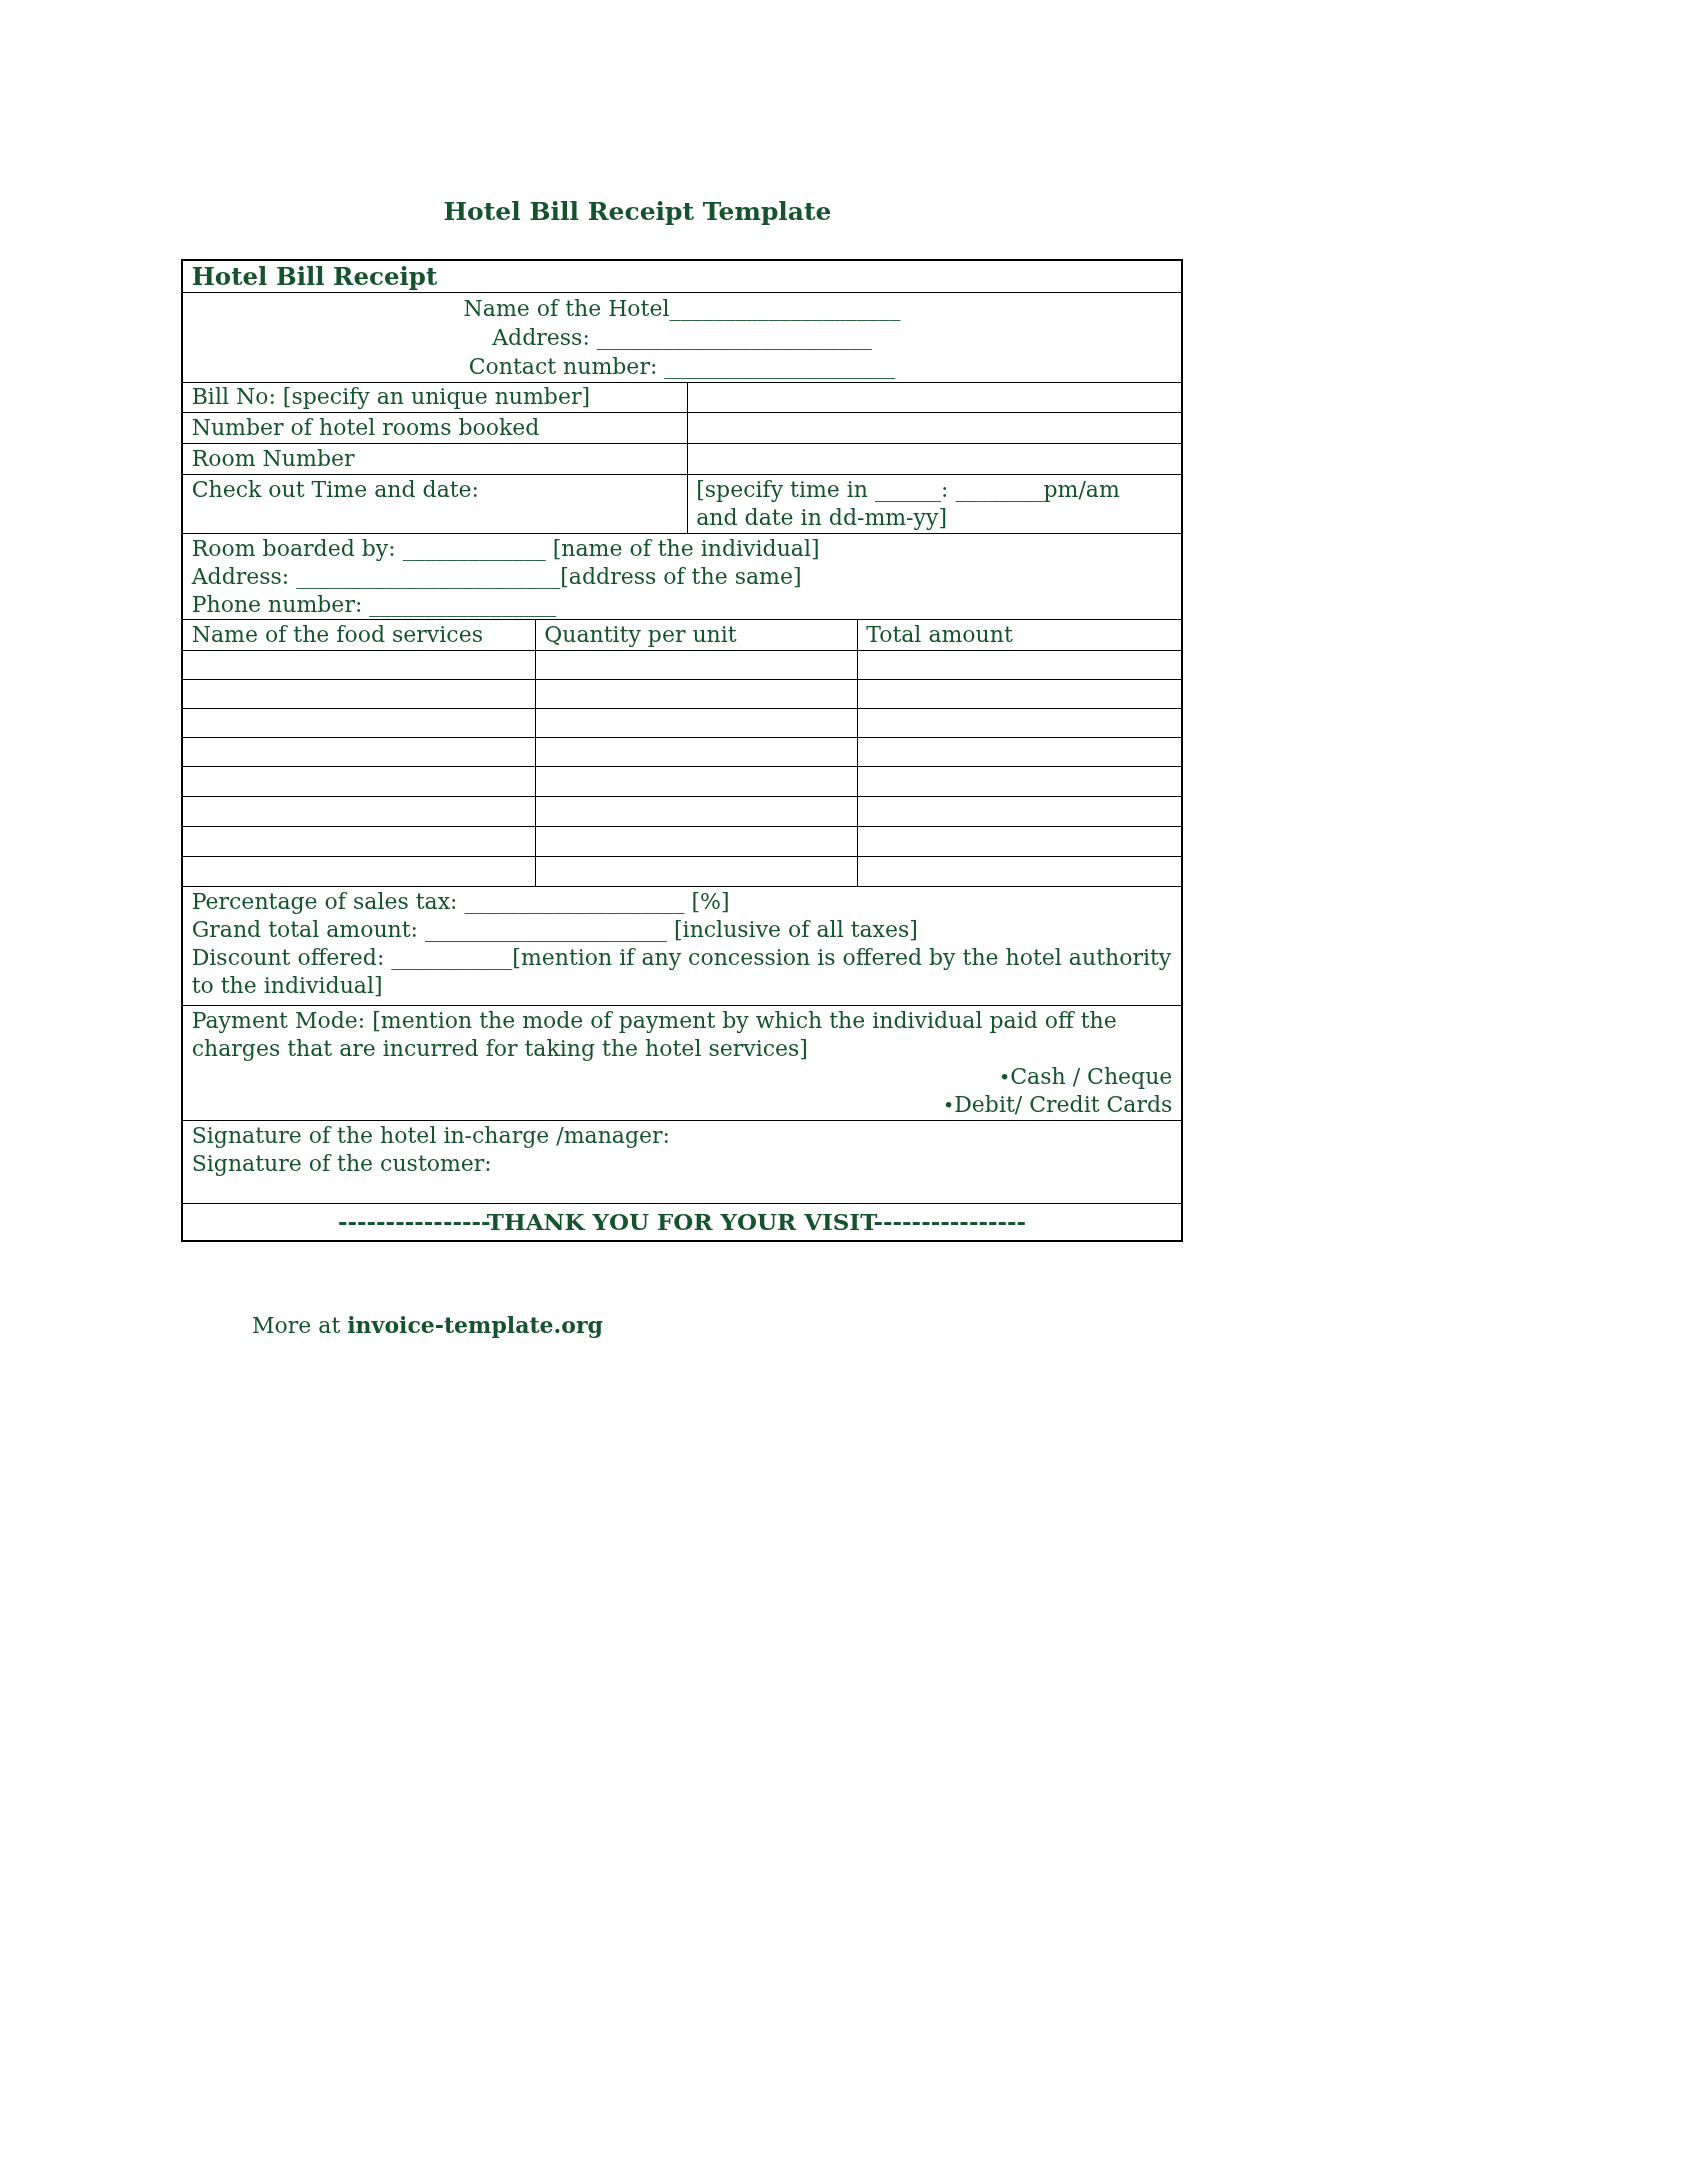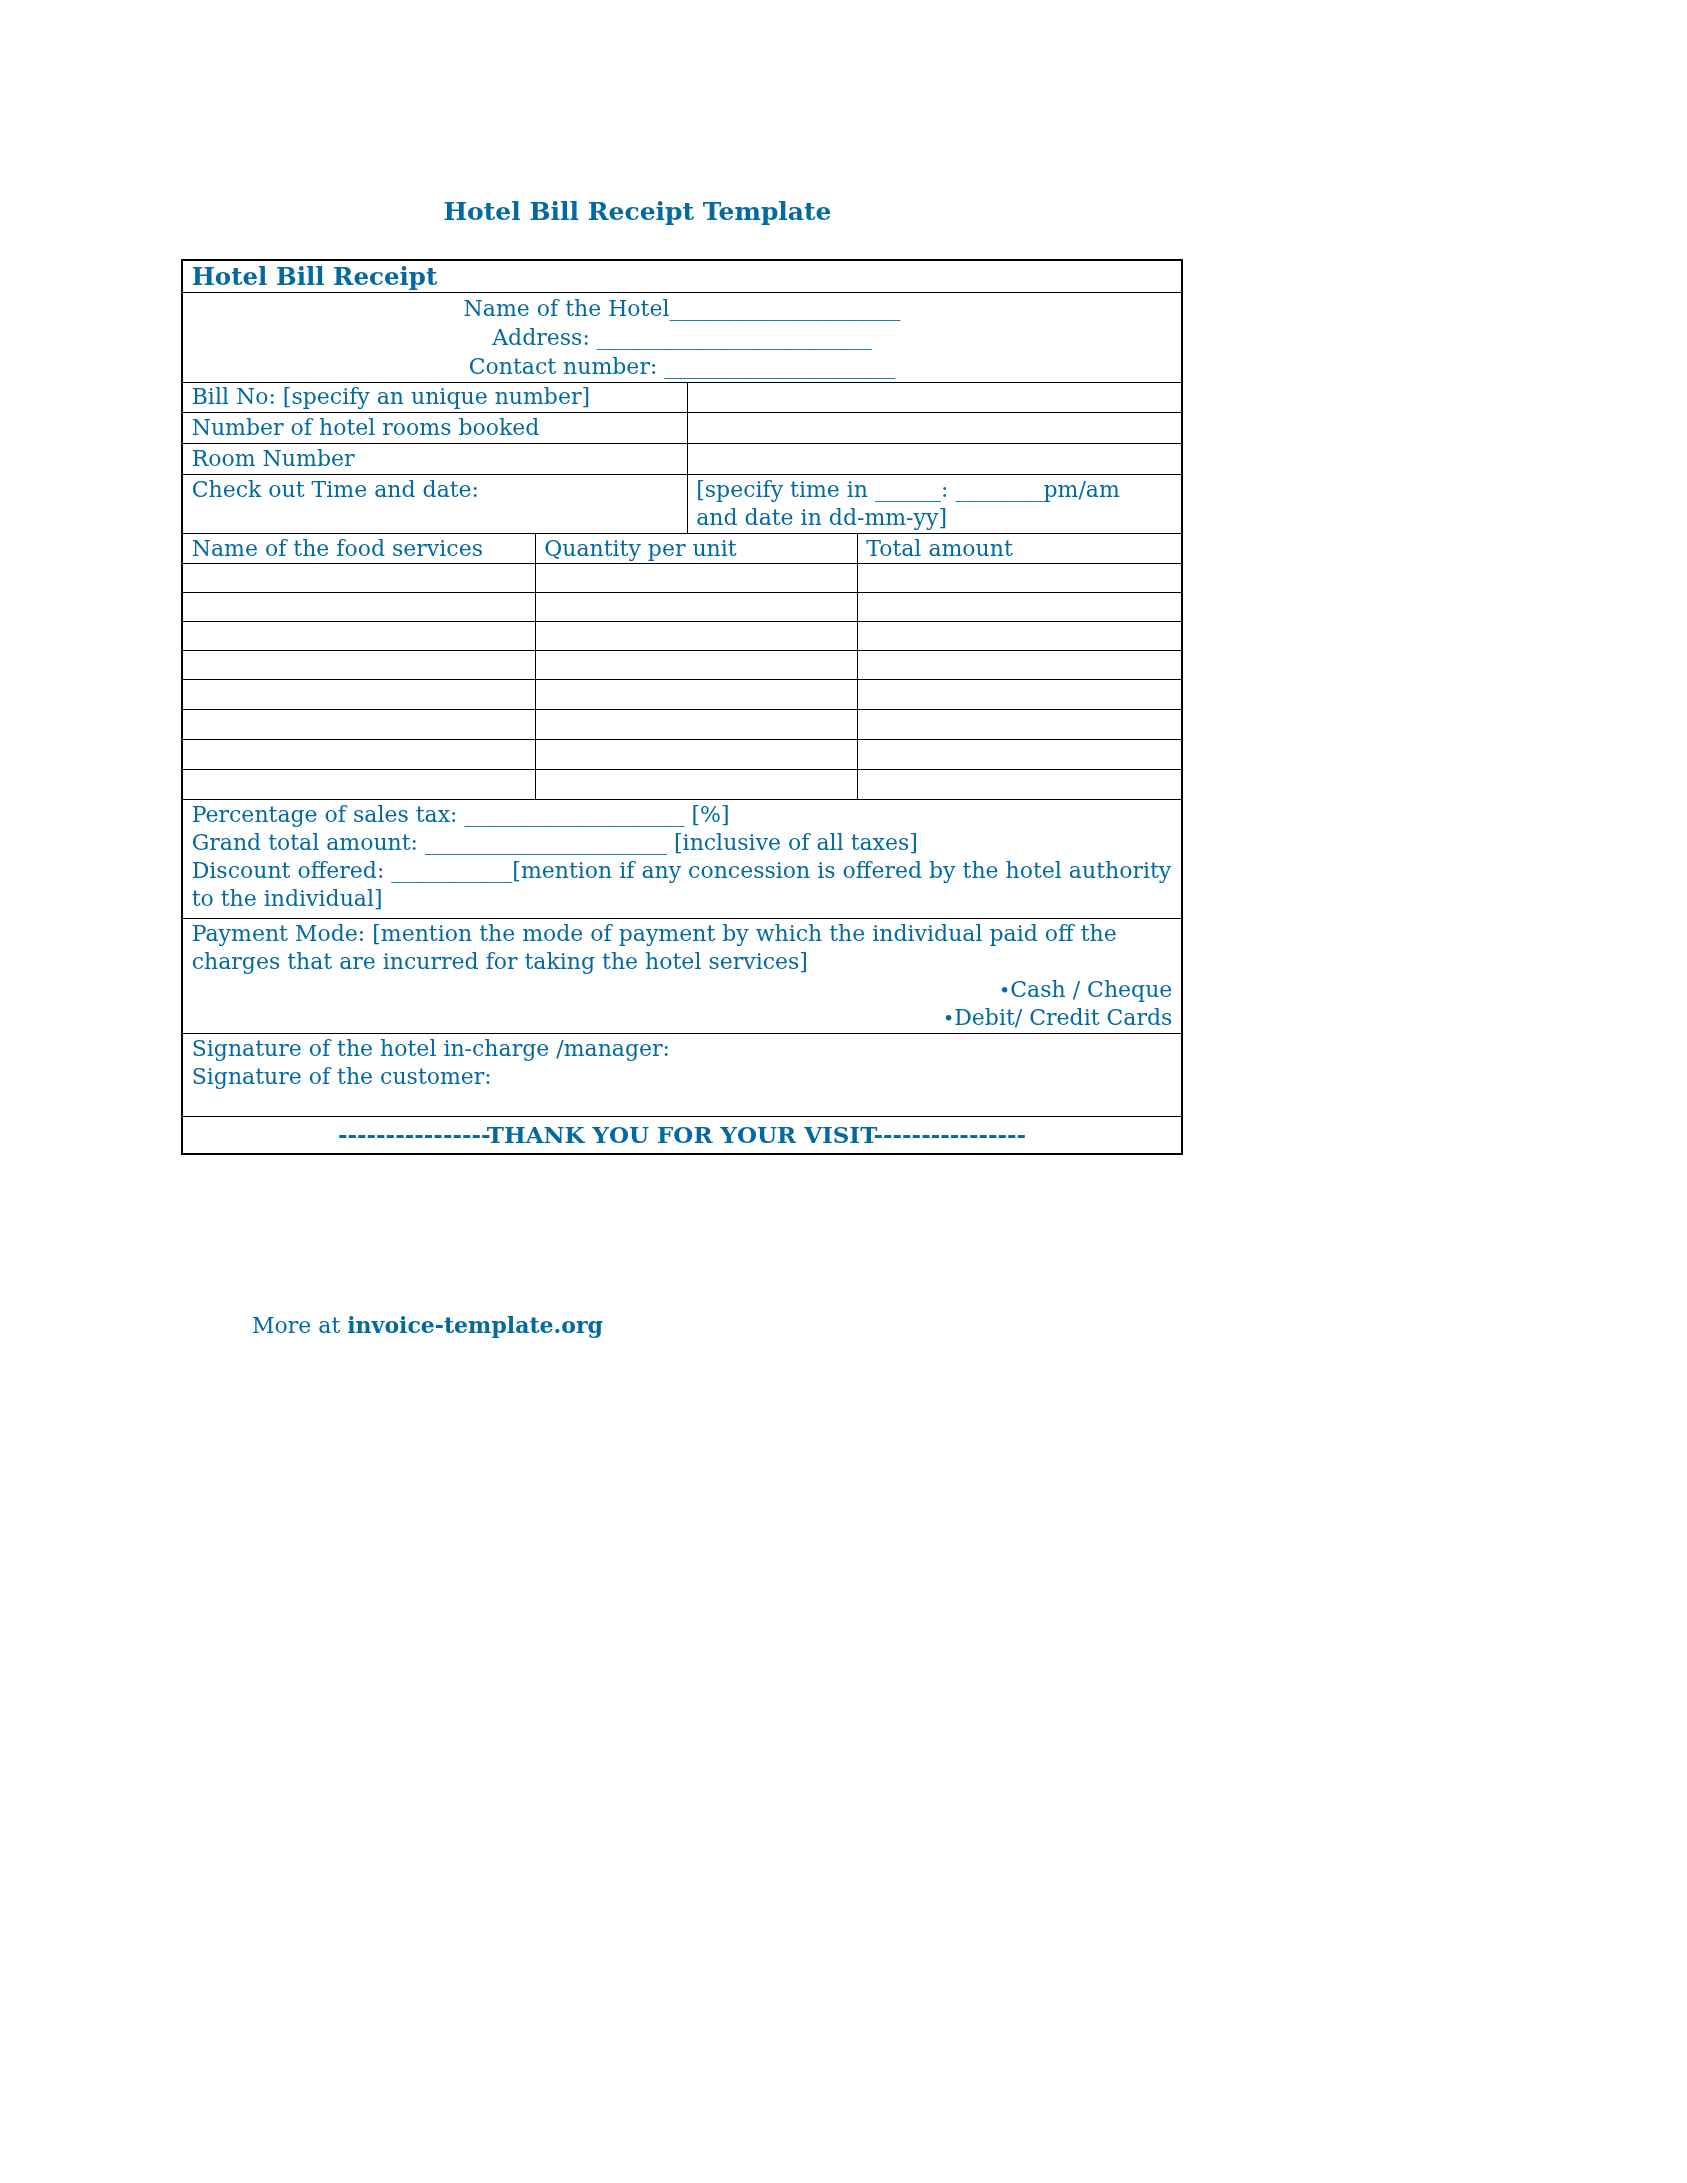--- a/index.html
+++ b/index.html
@@ -6,21 +6,21 @@
     margin: 0;
     padding: 0;
     background: #ffffff;
   }
   .canvas {
     position: relative;
     width: 1687px;
     height: 2184px;
     background: #ffffff;
     font-family: "DejaVu Serif", serif;
-    color: #0369a1;
+    color: #14532d;
     overflow: hidden;
   }
   .doc-title {
     position: absolute;
     left: 181px;
     top: 196px;
     width: 913px;
     text-align: center;
     font-size: 25px;
     font-weight: bold;
@@ -127,20 +127,27 @@
 
 
     <tr class="rh-time">
       <td colspan="2">Check out Time and date:</td>
       <td colspan="2">
         <div>[specify time in ______: ________pm/am</div>
         <div>and date in dd-mm-yy]</div>
       </td>
     </tr>
 
+    <tr class="rh-guest">
+      <td colspan="4">
+        <div>Room boarded by: _____________ [name of the individual]</div>
+        <div>Address: ________________________[address of the same]</div>
+        <div>Phone number: _________________</div>
+      </td>
+    </tr>
 
     <tr class="rh-fhead">
       <td>Name of the food services</td>
       <td colspan="2">Quantity per unit</td>
       <td>Total amount</td>
     </tr>
 
     <tr class="rh-line">
       <td></td>
       <td colspan="2"></td>

